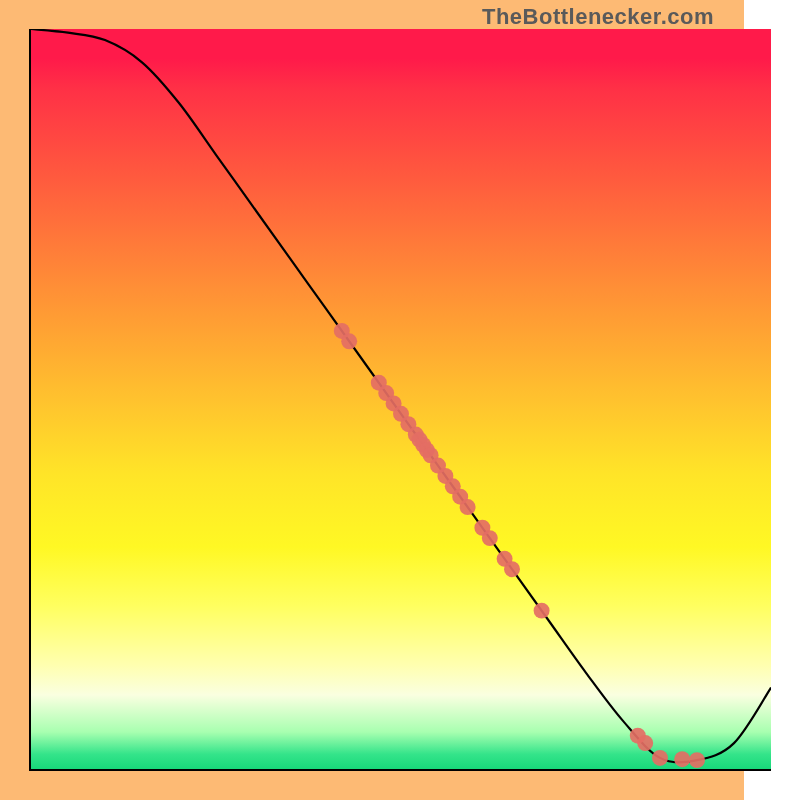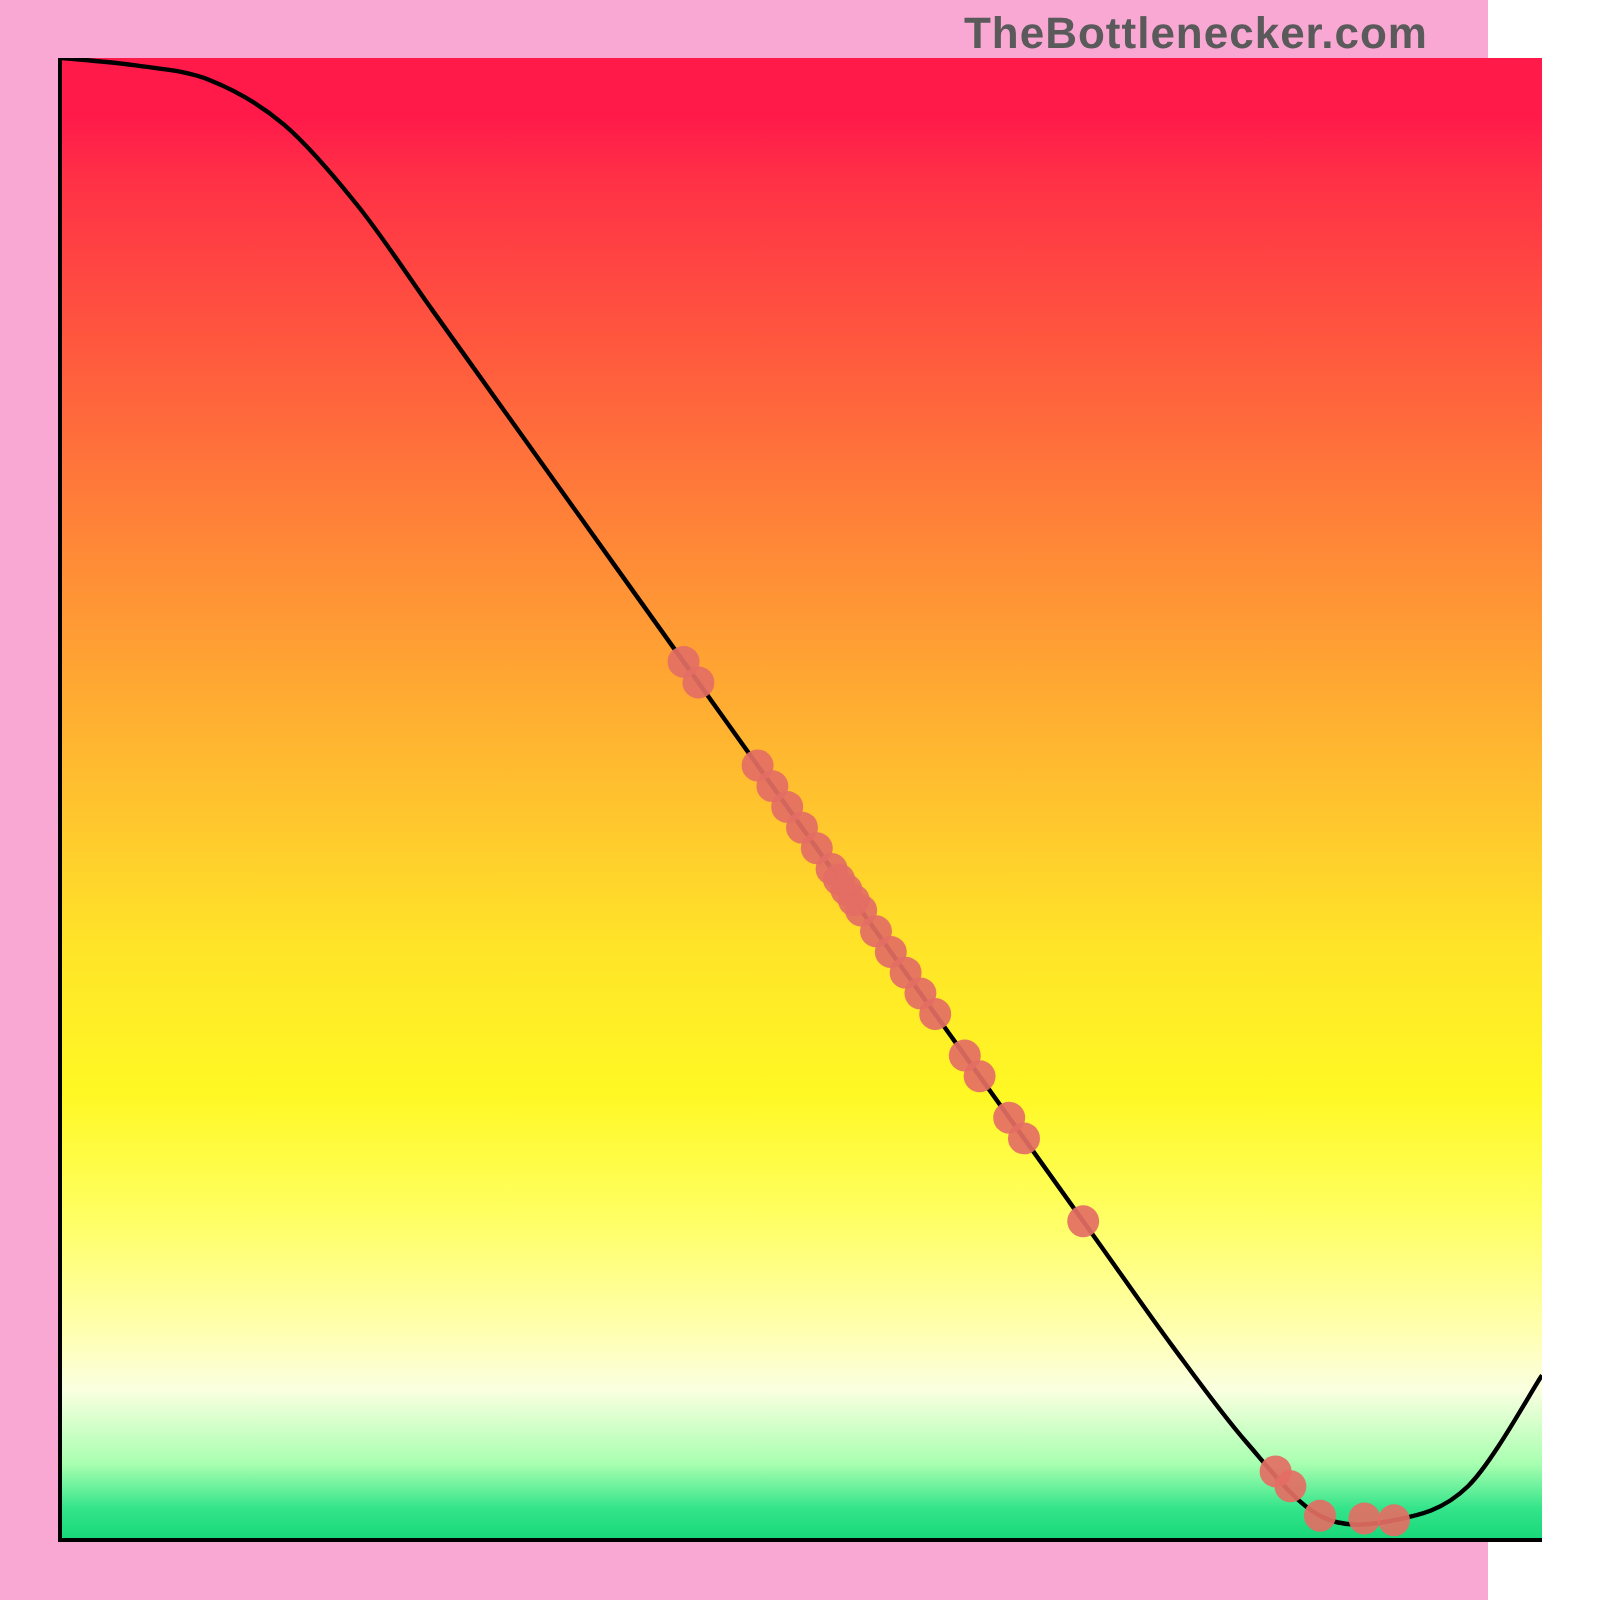--- a/index.html
+++ b/index.html
@@ -7,21 +7,21 @@
     padding: 0;
     width: 800px;
     height: 800px;
     overflow: hidden;
     font-family: Arial, Helvetica, sans-serif;
   }
   .chart-container {
     position: relative;
     width: 744px;
     height: 800px;
-    background: #f9a8d4;
+    background: #fdba74;
   }
   .plot-area {
     position: absolute;
     left: 29px;
     top: 29px;
     width: 742px;
     height: 742px;
     box-sizing: border-box;
     border-left: 2px solid #000;
     border-bottom: 2px solid #000;

